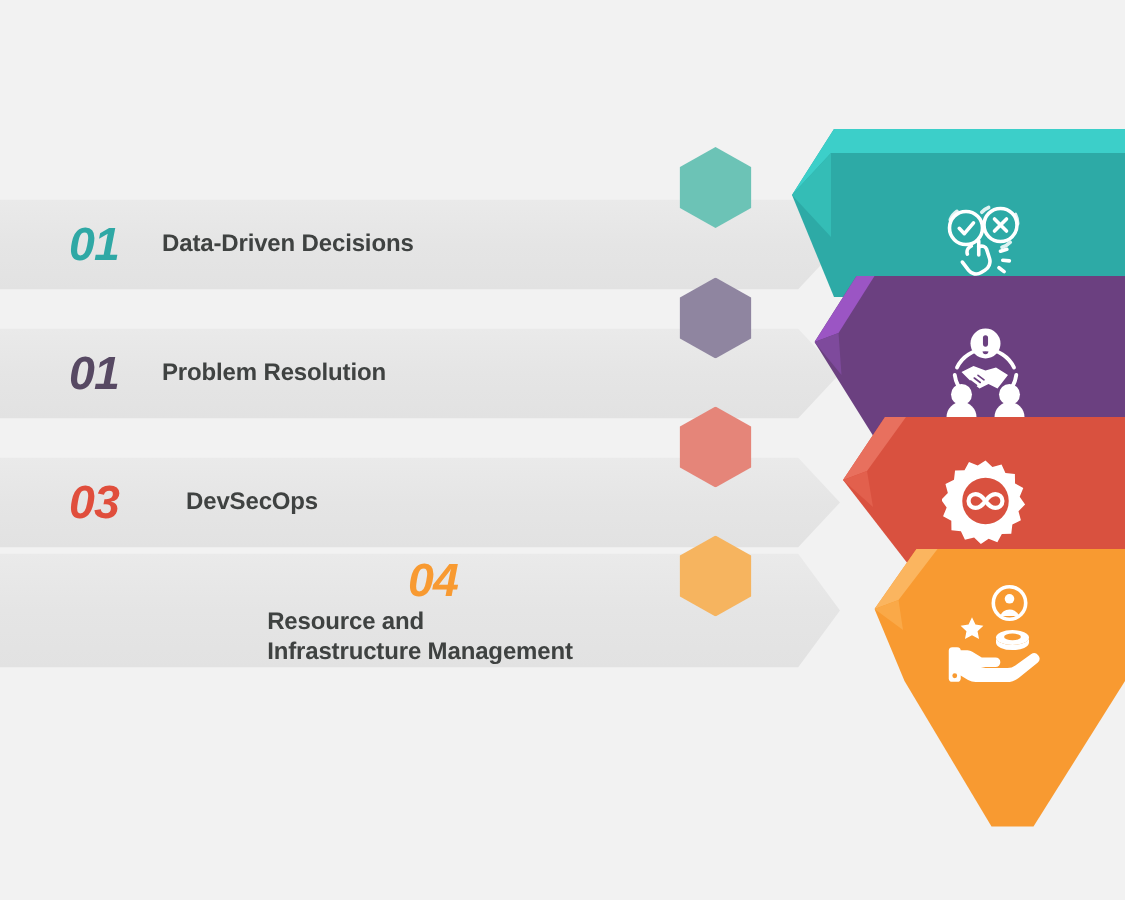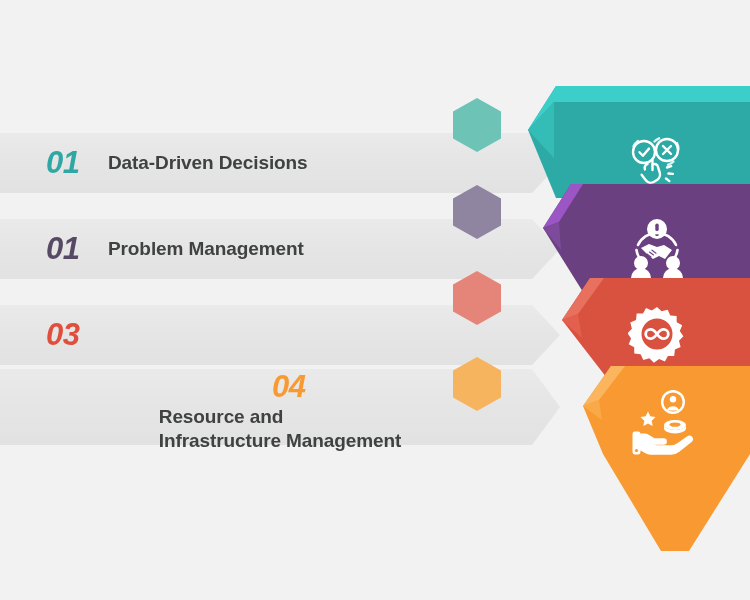--- a/index.html
+++ b/index.html
@@ -47,21 +47,21 @@
     font-size: 31px;
     font-style: italic;
     font-weight: bold;
     letter-spacing: -0.5px;
     margin-left: 46px;
     width: 62px;
     flex: none;
   }
   .row-label {
     position: relative;
-    font-size: 19px;
+    font-size: 16px;
     font-weight: bold;
     color: #3f4241;
     line-height: 1.28;
     letter-spacing: -0.1px;
     white-space: pre-line;
   }
 
   
   .hex {
     position: absolute;
@@ -113,35 +113,36 @@
         <defs>
           <linearGradient id="barg2" x1="0" y1="0" x2="0" y2="1">
             <stop offset="0" stop-color="#eaeaea"></stop>
             <stop offset="0.5" stop-color="#e5e5e5"></stop>
             <stop offset="1" stop-color="#e2e2e2"></stop>
           </linearGradient>
         </defs>
         <polygon points="0,0 532,0 560,30 532,60 0,60" fill="url(#barg2)"></polygon>
       </svg>
       <div class="row-num" style="color:#574963;">01</div>
-      <div class="row-label">Problem Management</div>
+      <div class="row-label">Problem Resolution</div>
     </div>
 
     <div class="row" style="top:305px; width:560px;gap:16px;">
       <svg class="row-shape" viewBox="0 0 560 60" preserveAspectRatio="none">
         <defs>
           <linearGradient id="barg3" x1="0" y1="0" x2="0" y2="1">
             <stop offset="0" stop-color="#eaeaea"></stop>
             <stop offset="0.5" stop-color="#e5e5e5"></stop>
             <stop offset="1" stop-color="#e2e2e2"></stop>
           </linearGradient>
         </defs>
         <polygon points="0,0 532,0 560,30 532,60 0,60" fill="url(#barg3)"></polygon>
       </svg>
       <div class="row-num" style="color:#e04e3c;">03</div>
+      <div class="row-label">DevSecOps</div>
     </div>
 
     <div class="row" style="top:369px; width:560px; height:76px;flex-direction:column;">
       <svg class="row-shape" viewBox="0 0 560 76" preserveAspectRatio="none">
         <defs>
           <linearGradient id="barg4" x1="0" y1="0" x2="0" y2="1">
             <stop offset="0" stop-color="#eaeaea"></stop>
             <stop offset="0.5" stop-color="#e5e5e5"></stop>
             <stop offset="1" stop-color="#e2e2e2"></stop>
           </linearGradient>

